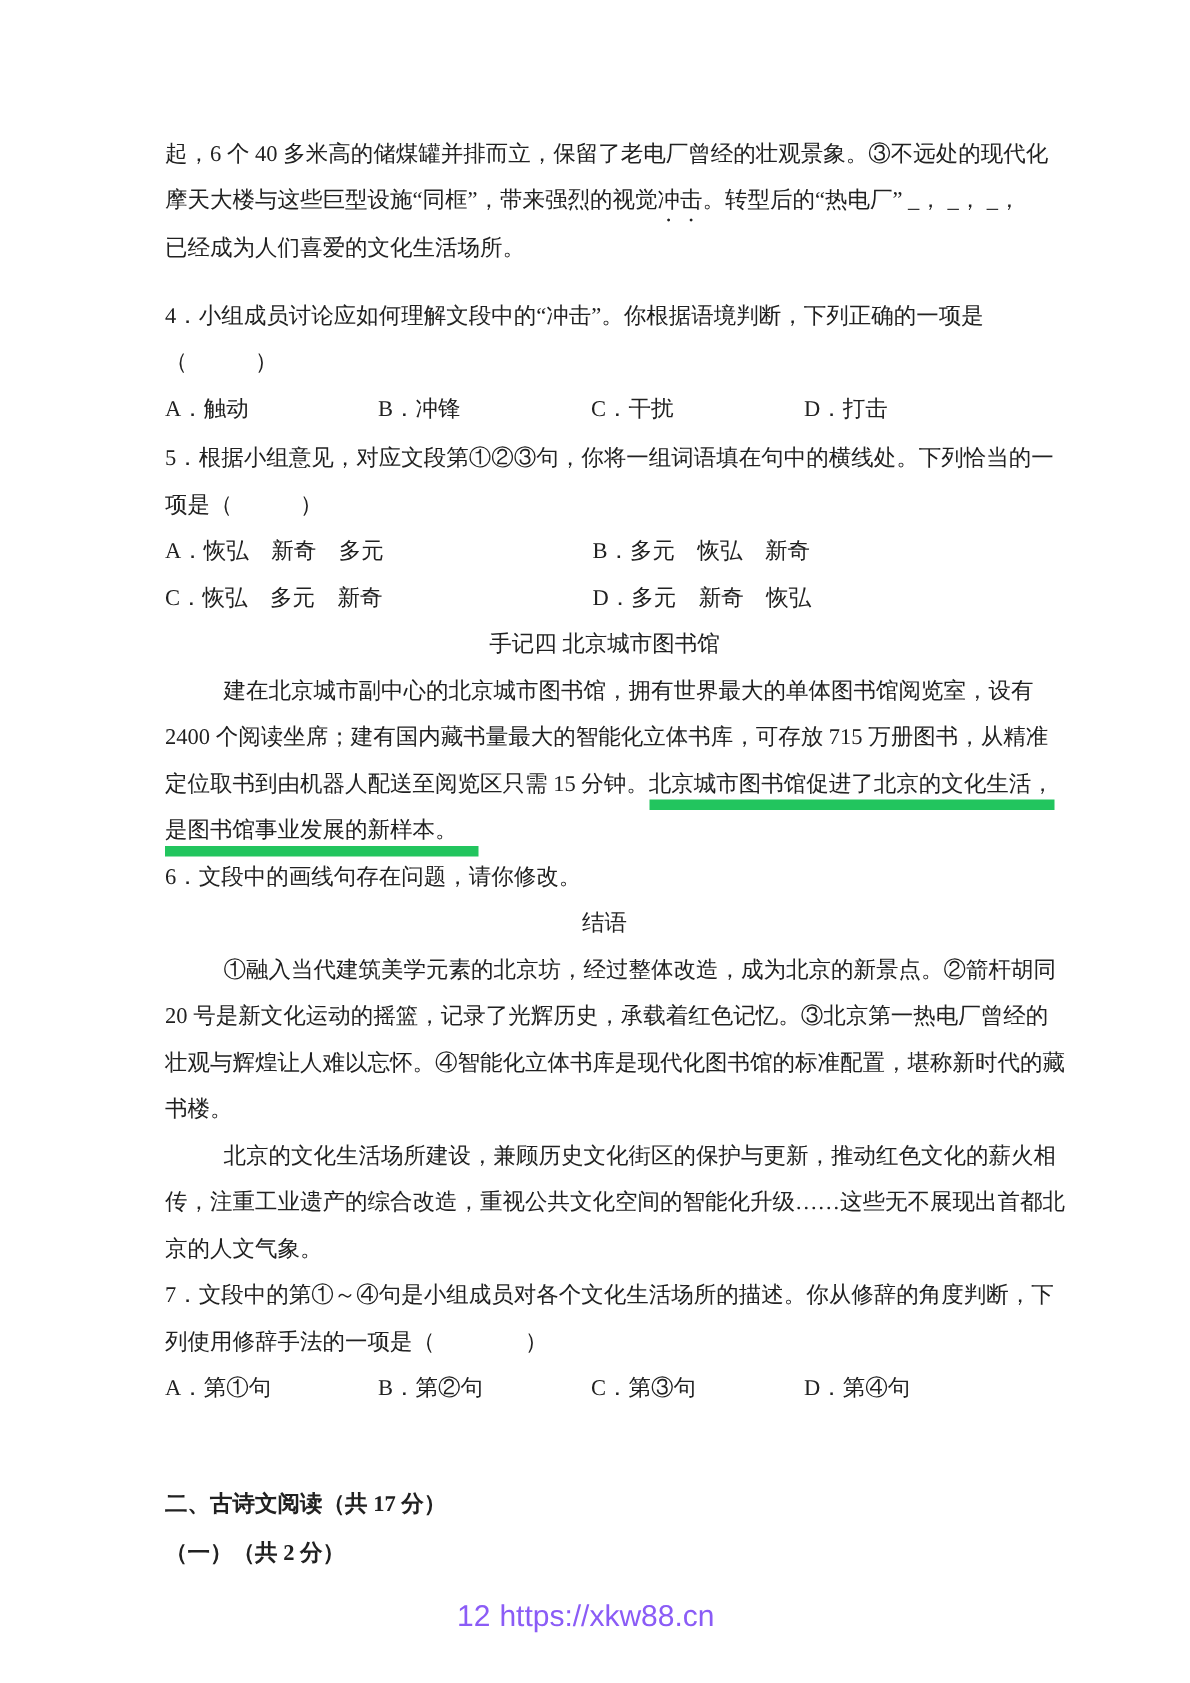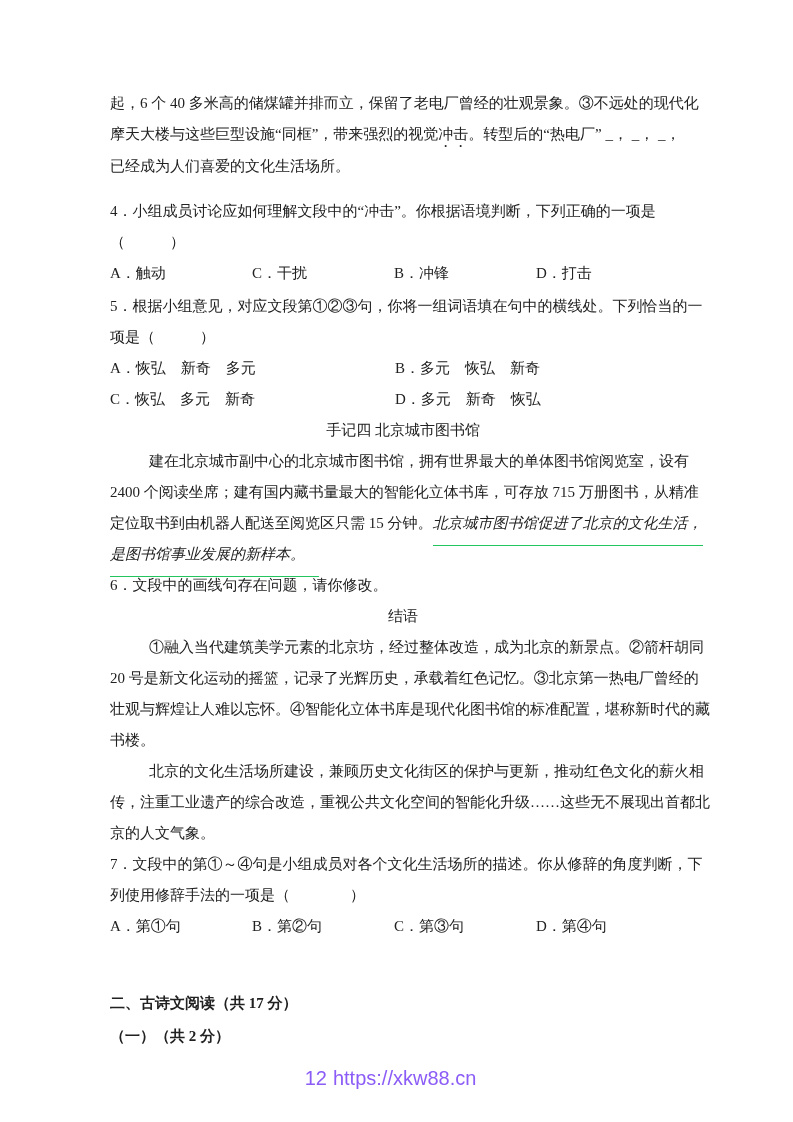--- a/index.html
+++ b/index.html
@@ -38,23 +38,22 @@
   .opts4 > span:last-child { width: auto; }
   .opts2 { display: flex; }
   .opts2 > span:first-child { width: 285px; flex: 0 0 auto; }
   .emph {
     -webkit-text-emphasis: dot;
     -webkit-text-emphasis-position: under left;
     text-emphasis: dot;
     text-emphasis-position: under left;
   }
   .u {
-    border-bottom: 1px solid #22c55e;
-    padding-bottom: 14px;
-    font-style: italic;
+    border-bottom: 7px solid #22c55e;
+    padding-bottom: 2px;
   }
   .u-tail { padding-right: 0.9em; }
   .footer {
     position: absolute;
     top: 1066px;
     left: 0;
     width: 100%;
     text-align: center;
     font-family: "Liberation Sans", "DejaVu Sans", sans-serif;
     font-size: 20px;
@@ -71,22 +70,22 @@
 
     <div class="line">起，6 个 40 多米高的储煤罐并排而立，保留了老电厂曾经的壮观景象。③不远处的现代化</div>
     <div class="line"><span>摩天大楼与这些巨型设施“同框”，带来强烈的视觉</span><span class="emph">冲击</span><span>。转型后的“热电厂” _， _， _，</span></div>
     <div class="line">已经成为人们喜爱的文化生活场所。</div>
 
     <div class="q4">
       <div class="line">4．小组成员讨论应如何理解文段中的“冲击”。你根据语境判断，下列正确的一项是</div>
       <div class="line">（　　　）</div>
       <div class="line opts4">
         <span>A．触动</span>
+        <span>B．冲锋</span>
         <span>C．干扰</span>
-        <span>B．冲锋</span>
         <span>D．打击</span>
       </div>
     </div>
 
     <div class="q5">
       <div class="line">5．根据小组意见，对应文段第①②③句，你将一组词语填在句中的横线处。下列恰当的一</div>
       <div class="line">项是（　　　）</div>
       <div class="line opts2">
         <span>A．恢弘　新奇　多元</span>
         <span>B．多元　恢弘　新奇</span>

